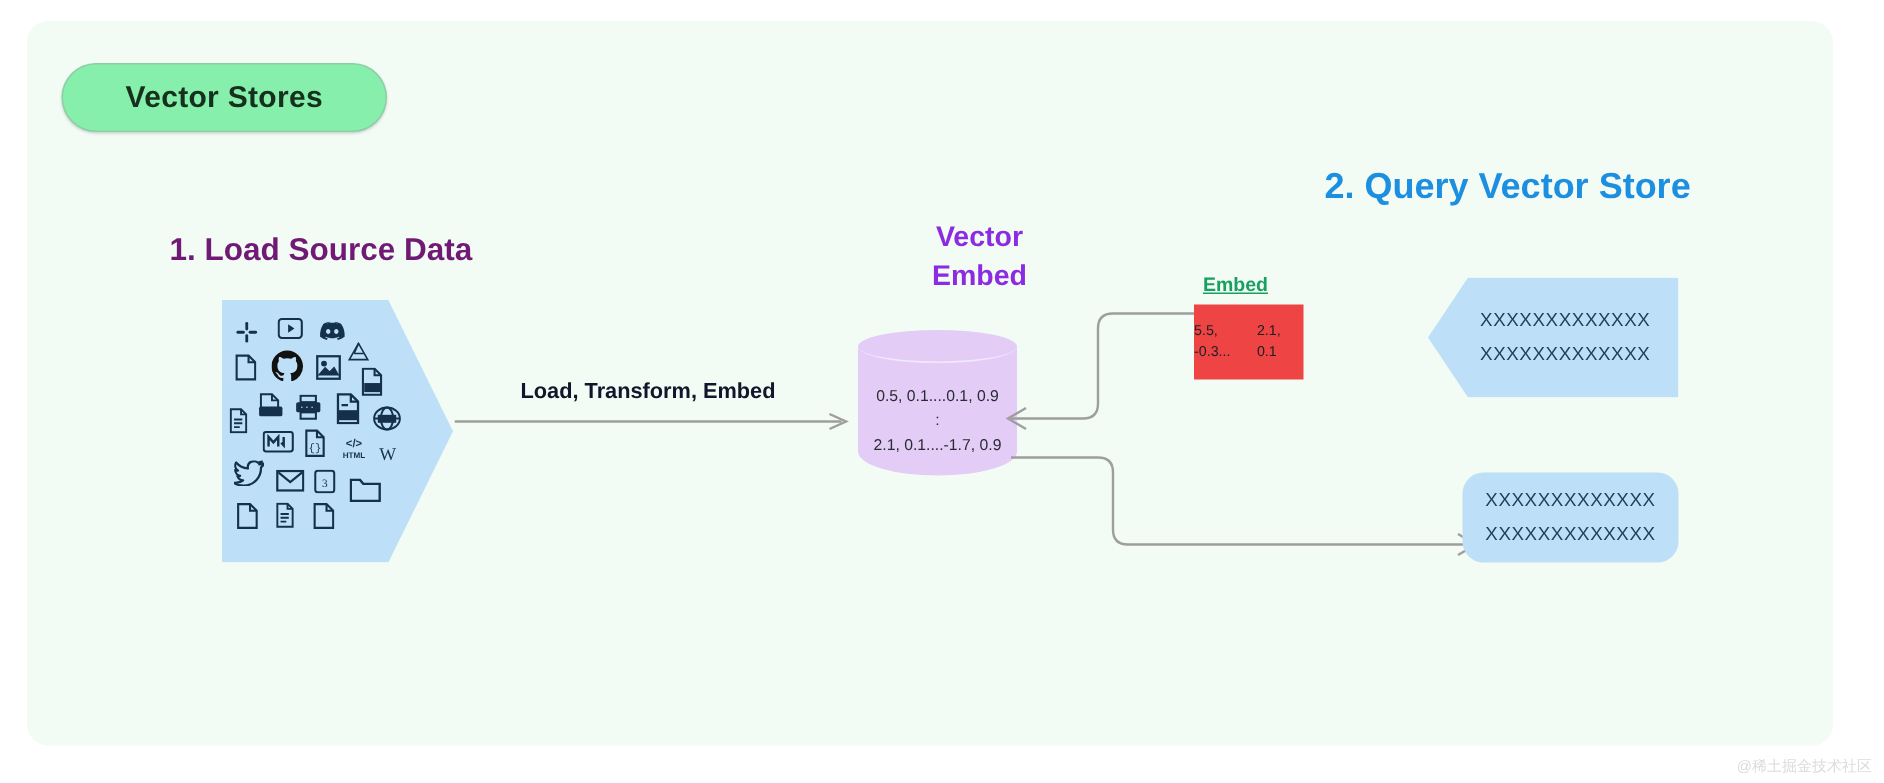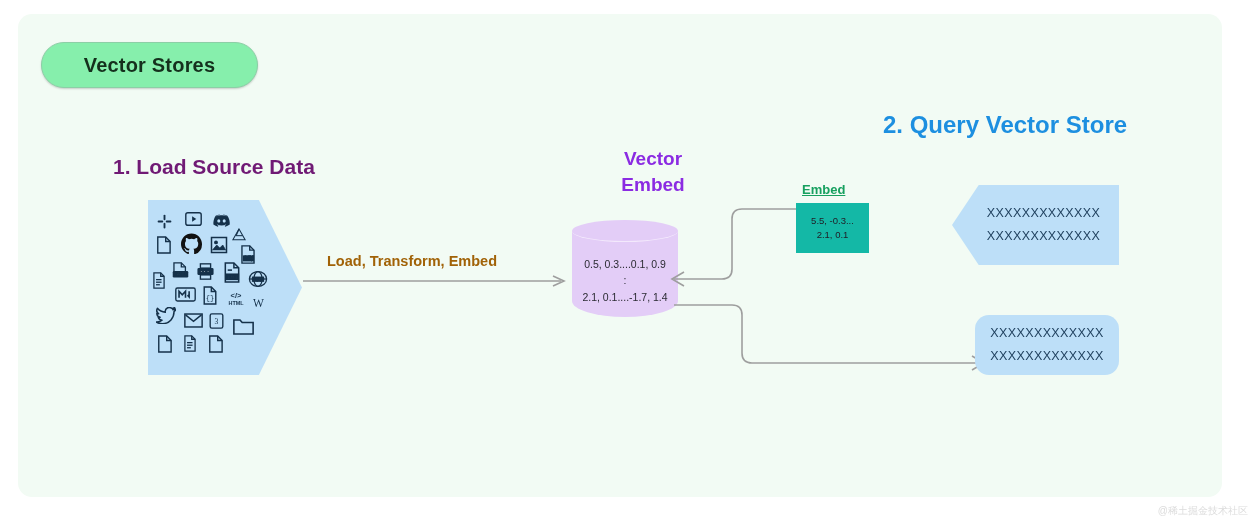--- a/index.html
+++ b/index.html
@@ -48,22 +48,22 @@
   .ic{
     position:absolute;
     color:#15314a;
     display:flex;align-items:center;justify-content:center;
     line-height:1;
   }
   .ic svg{display:block;}
 
   
   .load-label{
-    position:absolute;left:327px;top:253px;
-    font-size:14.5px;font-weight:bold;color:#a16207;white-space:nowrap;
+    position:absolute;left:347px;top:253px;
+    font-size:14.5px;font-weight:bold;color:#0f172a;white-space:nowrap;
   }
   .load-arrow{position:absolute;left:303px;top:275px;width:268px;height:12px;}
 
   
   .vs-title{
     position:absolute;left:588px;top:146px;width:130px;
     text-align:center;font-size:19px;font-weight:bold;color:#8b2be2;line-height:1.35;
   }
   .cyl{position:absolute;left:572px;top:220px;width:106px;height:102px;}
   .cyl-body{
@@ -83,22 +83,22 @@
     text-align:center;font-size:10.5px;color:#2b2b33;line-height:1.55;
   }
 
   
   .embed-label{
     position:absolute;left:802px;top:182px;
     font-size:13px;font-weight:bold;color:#17a05f;white-space:nowrap;text-decoration:underline;
   }
   .embed-box{
     position:absolute;left:796px;top:203px;width:73px;height:50px;
-    background:#14b8a6;
-    display:flex;flex-direction:column;align-items:center;justify-content:center;
+    background:#ef4444;
+    display:flex;align-items:center;justify-content:center;
   }
   .embed-box div{font-size:9.5px;color:#202028;line-height:1.5;}
 
   
   .query-chevron{
     position:absolute;left:952px;top:185px;width:167px;height:80px;
     background:#bddff8;
     clip-path:polygon(16% 0, 100% 0, 100% 100%, 16% 100%, 0 50%);
     display:flex;flex-direction:column;align-items:center;justify-content:center;
     padding-left:16px;box-sizing:border-box;
@@ -316,23 +316,23 @@
   </svg>
 
   <div class="vs-title">
     <div>Vector</div>
     <div>Embed</div>
   </div>
   <div class="cyl">
     <div class="cyl-body"></div>
     <div class="cyl-top"></div>
     <div class="cyl-text">
-      <div>0.5, 0.3....0.1, 0.9</div>
+      <div>0.5, 0.1....0.1, 0.9</div>
       <div>:</div>
-      <div>2.1, 0.1....-1.7, 1.4</div>
+      <div>2.1, 0.1....-1.7, 0.9</div>
     </div>
   </div>
 
   <svg class="conn" viewBox="0 0 340 185">
     <path d="M136 14 L82 14 Q72 14 72 24 L72 74 Q72 84 62 84 L14 84" fill="none" stroke="#9e9e9e" stroke-width="1.6"></path>
     <polyline points="24,77 12,84 24,91" fill="none" stroke="#9e9e9e" stroke-width="1.6"></polyline>
     <path d="M14 110 L72 110 Q82 110 82 120 L82 158 Q82 168 92 168 L322 168" fill="none" stroke="#9e9e9e" stroke-width="1.6"></path>
     <polyline points="312,161 324,168 312,175" fill="none" stroke="#9e9e9e" stroke-width="1.6"></polyline>
   </svg>
 

